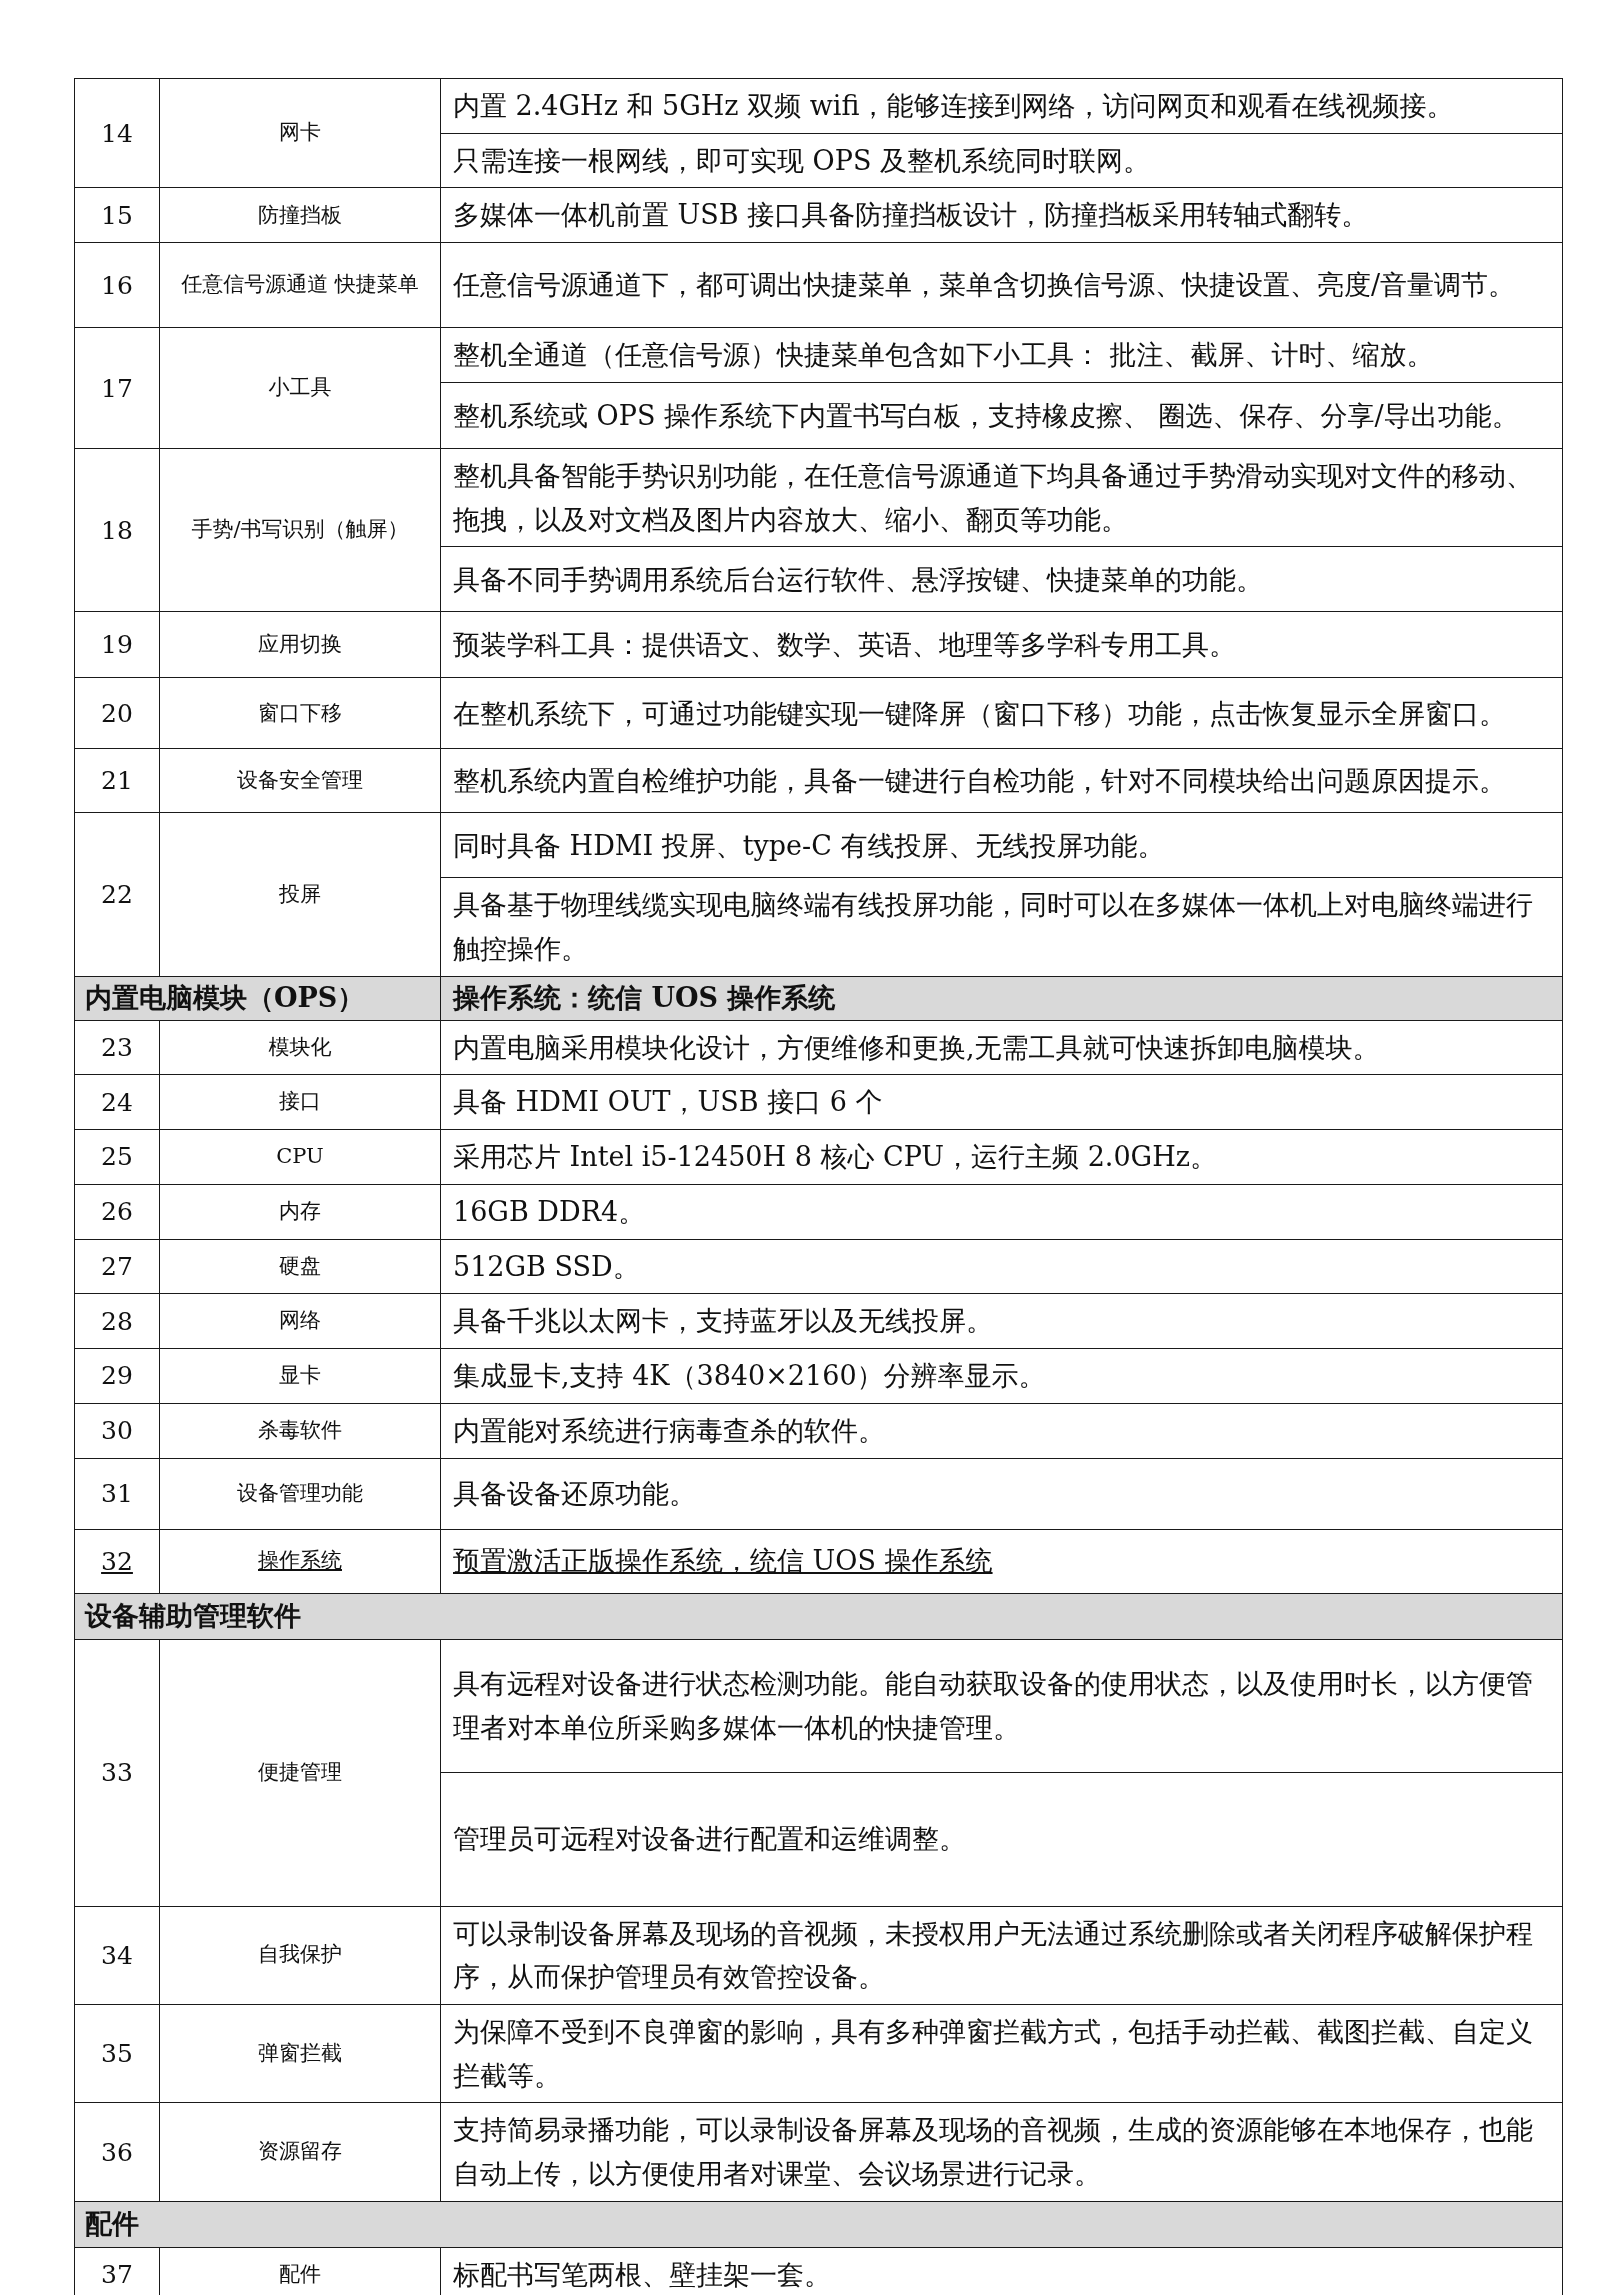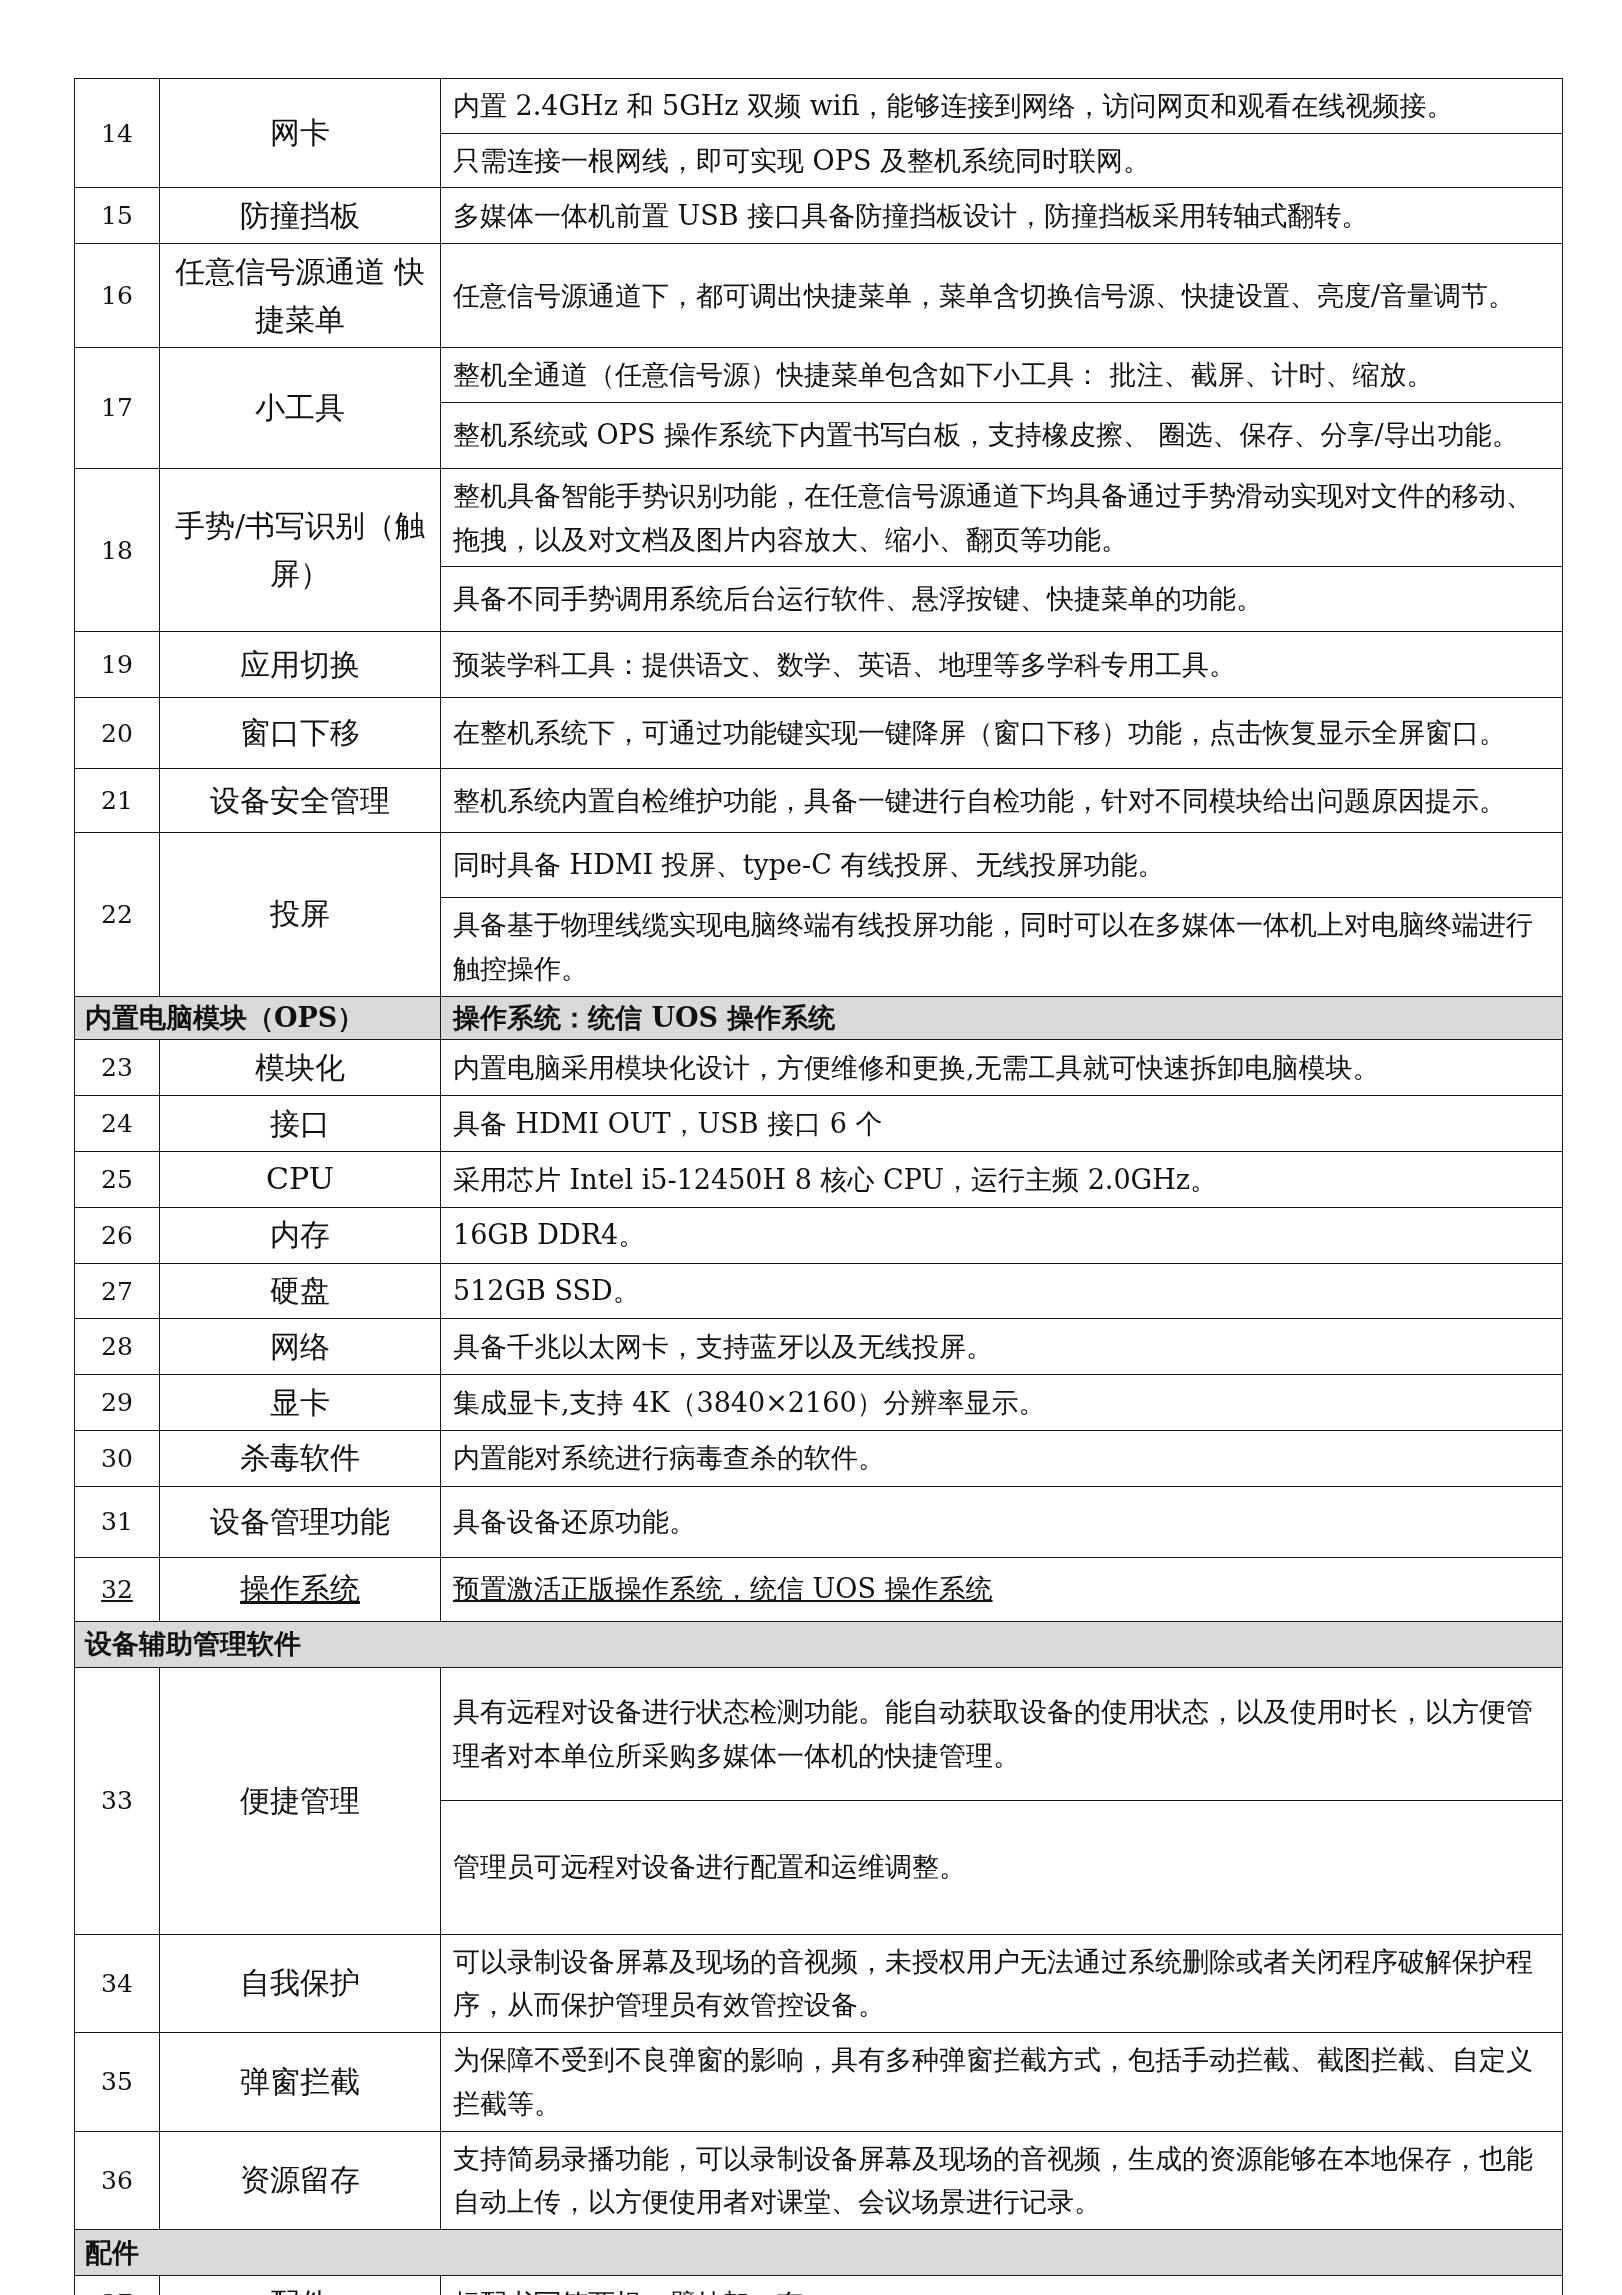--- a/index.html
+++ b/index.html
@@ -28,21 +28,21 @@
     vertical-align: middle;
     overflow: hidden;
   }
   td.num {
     text-align: center;
     font-size: 25px;
     line-height: 1.4;
   }
   td.name {
     text-align: center;
-    font-size: 30px;
+    font-size: 21px;
     line-height: 1.6;
     padding: 3.4px 8.5px;
   }
   td.desc {
     text-align: left;
     font-size: 27px;
     line-height: 1.62;
     padding: 5px 3.4px 5px 12px;
   }
   tr.section td {

